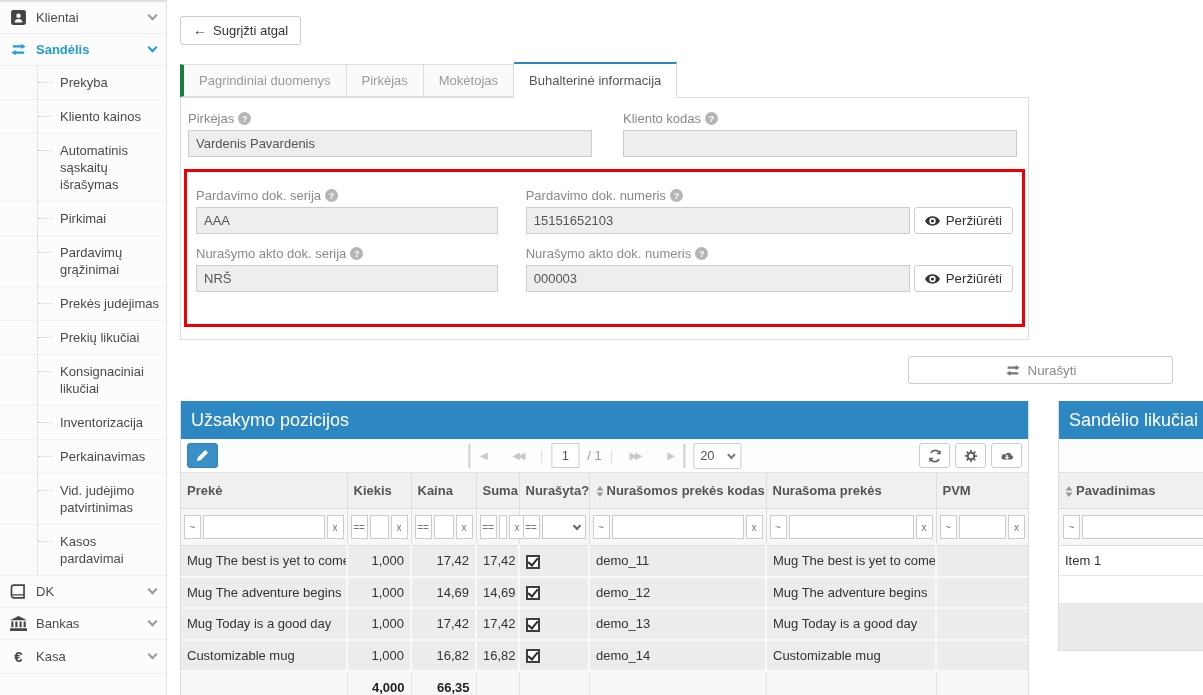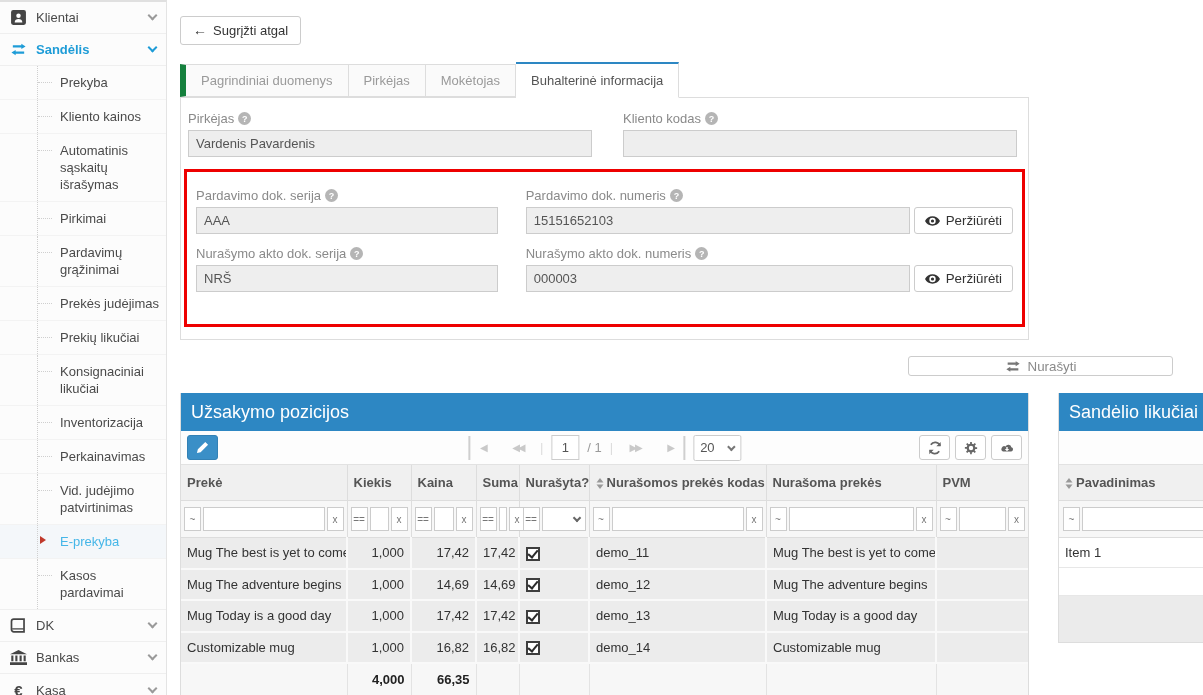--- a/index.html
+++ b/index.html
@@ -24,36 +24,36 @@
   .subitem.active::after { border-top:none; }
   .subarrow { position:absolute; left:40px; top:11px; width:0; height:0; border-left:6px solid #c0392b; border-top:4px solid transparent; border-bottom:4px solid transparent; }
 
   
   .main { flex:1; padding:16px 0 0 13px; position:relative; overflow:hidden; }
   .btn-back { display:inline-flex; align-items:center; gap:6px; padding:5px 12px 6px; background:#fff; border:1px solid #ccc; border-radius:3px; color:#333; cursor:pointer; font-size:13px; }
   .btn-back .arrow { font-weight:bold; font-size:14px; }
 
   .tabs { display:flex; align-items:flex-end; margin-top:19px; height:33px; }
   .tab { padding:8px 15px; background:#fafafa; border:1px solid #ddd; border-left:none; color:#9a9a9a; cursor:pointer; white-space:nowrap; }
-  .tab:first-child { border-left:6px solid #15803d; }
+  .tab:first-child { border-left:4px solid #15803d; }
   .tab.active { background:#fff; color:#555; border-top:2px solid #2d87c3; border-bottom:1px solid #fff; padding:9px 15px 9px; margin-bottom:-1px; position:relative; z-index:2; }
 
   .panel { border:1px solid #ddd; width:849px; padding:13px 7px 8px; background:#fff; }
   .frow { display:flex; margin-bottom:12px; }
   .fgroup { display:flex; flex-direction:column; }
   .flabel { color:#8a8a8a; margin-bottom:4px; display:flex; align-items:center; gap:4px; }
   .help { width:13px; height:13px; border-radius:50%; background:#b5b5b5; color:#fff; font-size:9px; font-weight:bold; display:inline-flex; align-items:center; justify-content:center; flex:none; }
   .inp { height:27px; background:#eee; border:1px solid #ccc; color:#555; padding:4px 7px; font-size:13px; font-family:inherit; }
   .redbox { border:3px solid #ee0000; margin:2px -4px 4px; padding:16px 9px 12px; }
   .withbtn { display:flex; align-items:flex-end; gap:4px; }
   .btn-view { height:27px; display:inline-flex; align-items:center; gap:6px; padding:0 10px; background:#fff; border:1px solid #ccc; border-radius:3px; color:#333; cursor:pointer; white-space:nowrap; }
   .btn-view svg { width:15px; height:10px; }
 
   .action-row { width:993px; display:flex; justify-content:flex-end; margin-top:16px; }
-  .btn-nurasyti { width:265px; height:20px; background:#fff; border:1px solid #ccc; border-radius:3px; color:#8a8a8a; display:flex; align-items:center; justify-content:center; gap:7px; cursor:pointer; }
+  .btn-nurasyti { width:265px; height:28px; background:#fff; border:1px solid #ccc; border-radius:3px; color:#8a8a8a; display:flex; align-items:center; justify-content:center; gap:7px; cursor:pointer; }
   .btn-nurasyti svg { width:16px; height:11px; }
 
   
   .grids { display:flex; margin-top:17px; align-items:flex-start; gap:29px; }
   .grid { width:849px; border:1px solid #ddd; border-top:none; }
   .grid-title { height:38px; background:#2d87c3; color:#fff; font-size:18px; display:flex; align-items:center; padding:0 10px; }
   .toolbar { height:34px; background:#fdfdfd; border-bottom:1px solid #e2e2e2; display:flex; align-items:center; padding:0 6px; position:relative; }
   .btn-edit { width:31px; height:25px; background:#3a8fc7; border:1px solid #3381b5; border-radius:3px; display:flex; align-items:center; justify-content:center; cursor:pointer; }
   .btn-edit svg { width:13px; height:13px; }
   .pager { position:absolute; left:50%; transform:translateX(-50%); display:flex; align-items:center; gap:8px; color:#bbb; }
@@ -145,24 +145,20 @@
           <span>Konsignaciniai likučiai</span>
         </div>
       <div class="subitem">
           <span>Inventorizacija</span>
         </div>
       <div class="subitem">
           <span>Perkainavimas</span>
         </div>
       <div class="subitem">
           <span>Vid. judėjimo patvirtinimas</span>
-        </div>
-      <div class="subitem active">
-          <span class="subarrow"></span>
-          <span>E-prekyba</span>
         </div>
       <div class="subitem">
           <span>Kasos pardavimai</span>
         </div>
     </div>
     <div class="side-item">
       <svg viewBox="0 0 16 14">
           <path fill="none" stroke="#454545" stroke-width="1.6" d="M3.6 1h9.6v12H3.6A2.2 2.2 0 011.4 10.8V3.2A2.2 2.2 0 013.6 1z"></path>
           <path stroke="#454545" stroke-width="1.2" d="M2 10.2h11"></path>
         </svg>

